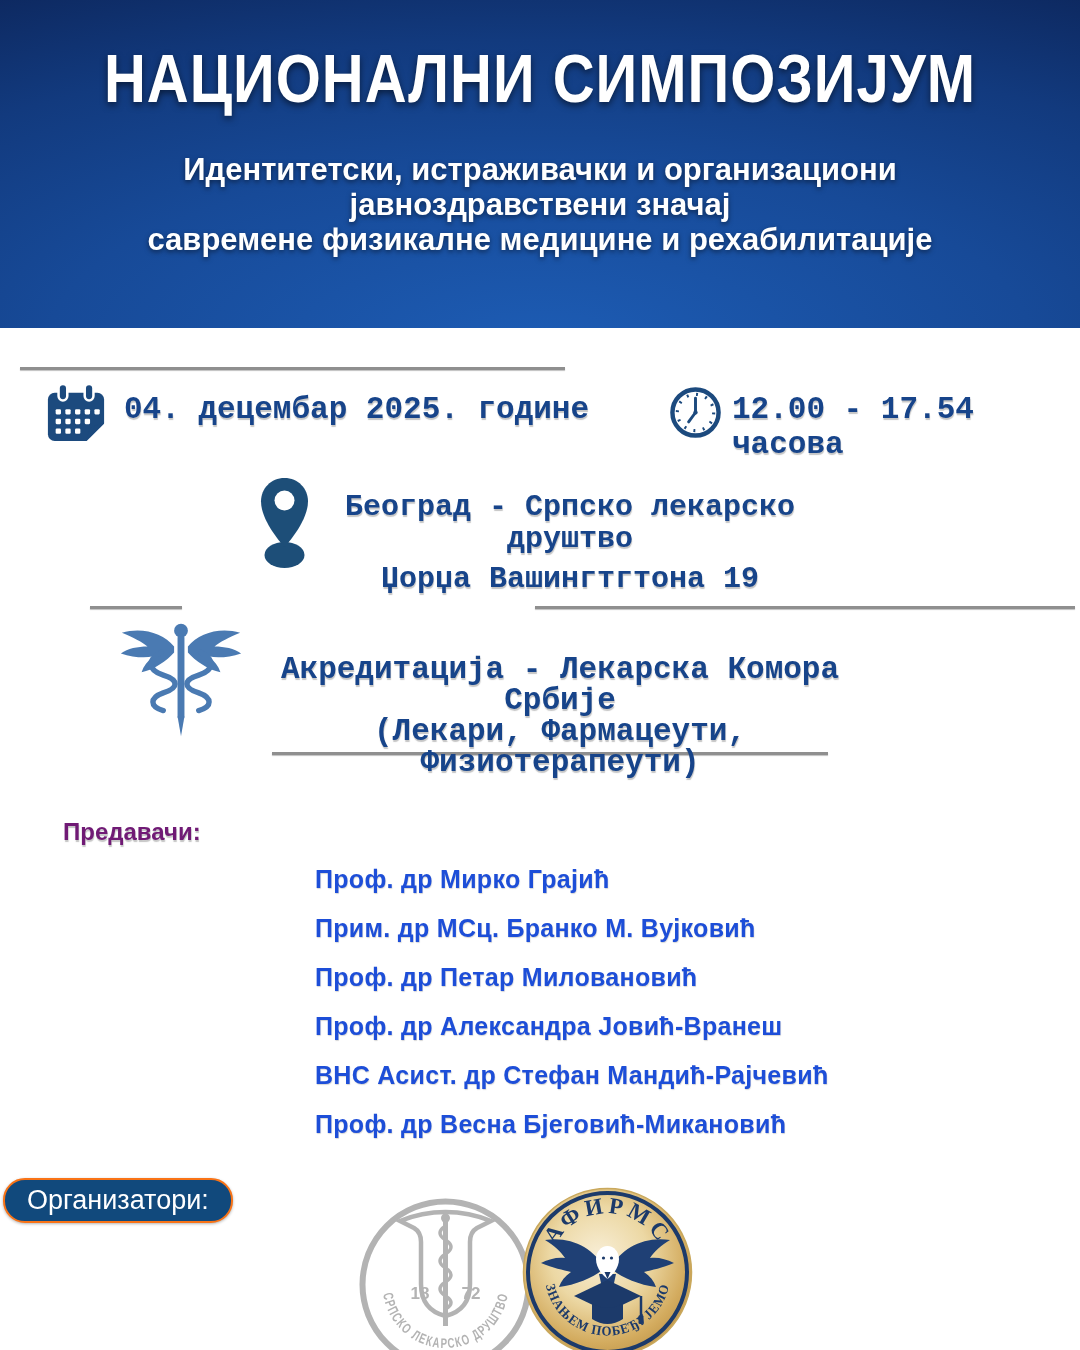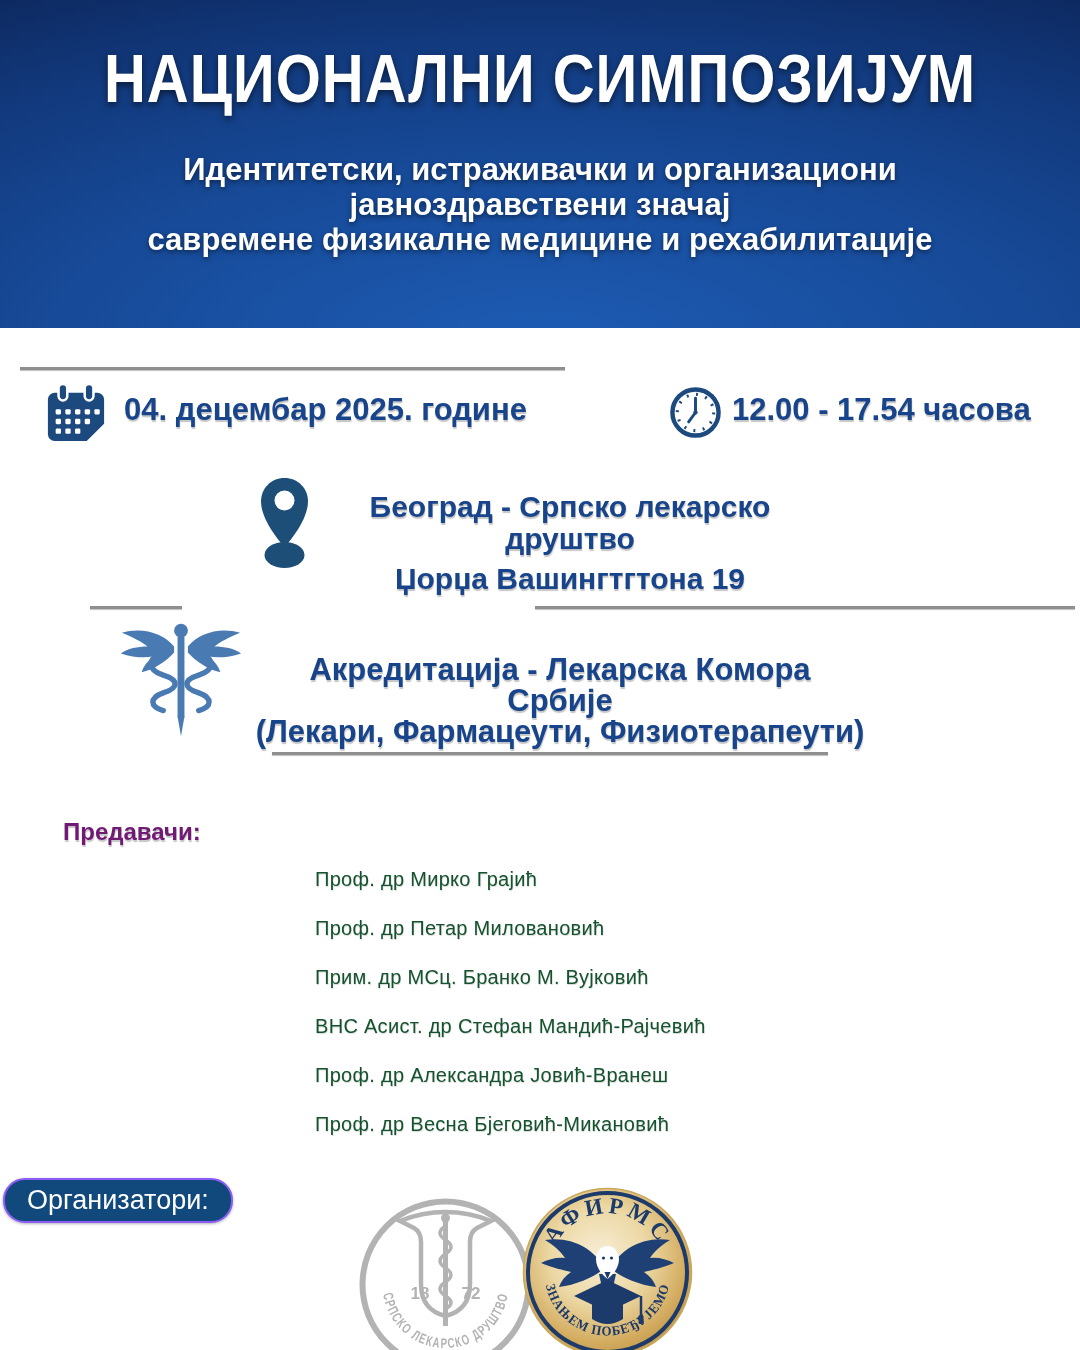--- a/index.html
+++ b/index.html
@@ -23,21 +23,21 @@
     text-shadow:0 3px 7px rgba(0,0,0,.55);
   }
   .hero-sub{
     position:absolute;left:0;top:152px;width:100%;
     text-align:center;color:#ffffff;font-weight:bold;
     font-size:31px;line-height:35px;
     text-shadow:0 2px 5px rgba(0,0,0,.5);
   }
   
   .rule{position:absolute;height:3px;background:#8f8f8f;box-shadow:0 1px 1px rgba(0,0,0,.25);}
-  .navy-text{color:#17448a;font-weight:bold;text-shadow:0.5px 1.5px 1px rgba(90,90,90,.35);}
+  .navy-text{color:#17448a;font-weight:bold;text-shadow:0.5px 1.5px 1px rgba(90,90,90,.35);font-family:Liberation Mono, monospace;}
   
   .cal-icon{position:absolute;left:45px;top:382px;width:62px;height:62px;}
   .date-text{position:absolute;left:124px;top:392px;font-size:31px;}
   .clock-icon{position:absolute;left:668px;top:385px;width:55px;height:55px;}
   .time-text{position:absolute;left:732px;top:392px;font-size:31px;}
   
   .pin-icon{position:absolute;left:256px;top:476px;width:57px;height:93px;}
   .loc-block{position:absolute;left:320px;top:491px;width:500px;text-align:center;}
   .loc-line{font-size:30px;line-height:32px;}
   .loc-line + .loc-line{margin-top:8px;}
@@ -46,29 +46,29 @@
   .accr-block{position:absolute;left:255px;top:654px;width:610px;text-align:center;}
   .accr-line{font-size:31px;line-height:31px;}
   .accr-line + .accr-line{}
   
   .speakers-heading{
     position:absolute;left:63px;top:818px;font-size:24px;
     color:#701a75;font-weight:bold;text-shadow:0.5px 1.5px 1px rgba(90,90,90,.35);
   }
   .speaker-list{position:absolute;left:315px;top:855px;list-style:none;margin:0;padding:0;}
   .speaker-list li{
-    font-size:20px;line-height:49px;height:49px;
-    color:#14532d;font-weight:400;letter-spacing:.3px;
+    font-size:25px;line-height:49px;height:49px;
+    color:#1d4ed8;font-weight:700;letter-spacing:.3px;
     text-shadow:0.5px 1px 1px rgba(120,120,120,.3);
   }
   
   .org-pill{
     position:absolute;left:3px;top:1178px;height:41px;
     padding:0 22px;border-radius:22px;
-    background:#11497c;border:2px solid #8b5cf6;
+    background:#11497c;border:2px solid #f97316;
     display:flex;align-items:center;
     color:#ffffff;font-size:27px;font-weight:500;
     box-shadow:0 1px 3px rgba(0,0,0,.3);
   }
   .sld-logo{position:absolute;left:357px;top:1196px;width:177px;height:177px;}
   .afirms-logo{position:absolute;left:521px;top:1186px;width:173px;height:173px;}
 </style>
 </head>
 <body>
 
@@ -142,24 +142,24 @@
     <path d="M90,32 C104,39 104,50 88,55 C72,60 72,68 88,73 C102,78 102,87 88,91" fill="none" stroke="#4a7ab2" stroke-width="5.5" stroke-linecap="round"></path>
   </svg>
   <div class="accr-block">
     <div class="accr-line navy-text">Акредитација - Лекарска Комора Србије</div>
     <div class="accr-line navy-text">(Лекари, Фармацеути, Физиотерапеути)</div>
   </div>
 
   <div class="speakers-heading">Предавачи:</div>
   <ul class="speaker-list">
     <li>Проф. др Мирко Грајић</li>
+    <li>Прим. др МСц. Бранко М. Вујковић</li>
     <li>Проф. др Петар Миловановић</li>
-    <li>Прим. др МСц. Бранко М. Вујковић</li>
+    <li>Проф. др Александра Јовић-Вранеш</li>
     <li>ВНС Асист. др Стефан Мандић-Рајчевић</li>
-    <li>Проф. др Александра Јовић-Вранеш</li>
     <li>Проф. др Весна Бјеговић-Микановић</li>
   </ul>
 
   <div class="org-pill">
     <span>Организатори:</span>
   </div>
 
   <svg class="sld-logo" viewBox="0 0 177 177">
     <defs>
       <path id="sldArc" d="M25.7,94 A63,63 0 0 0 151.3,94" fill="none"></path>

